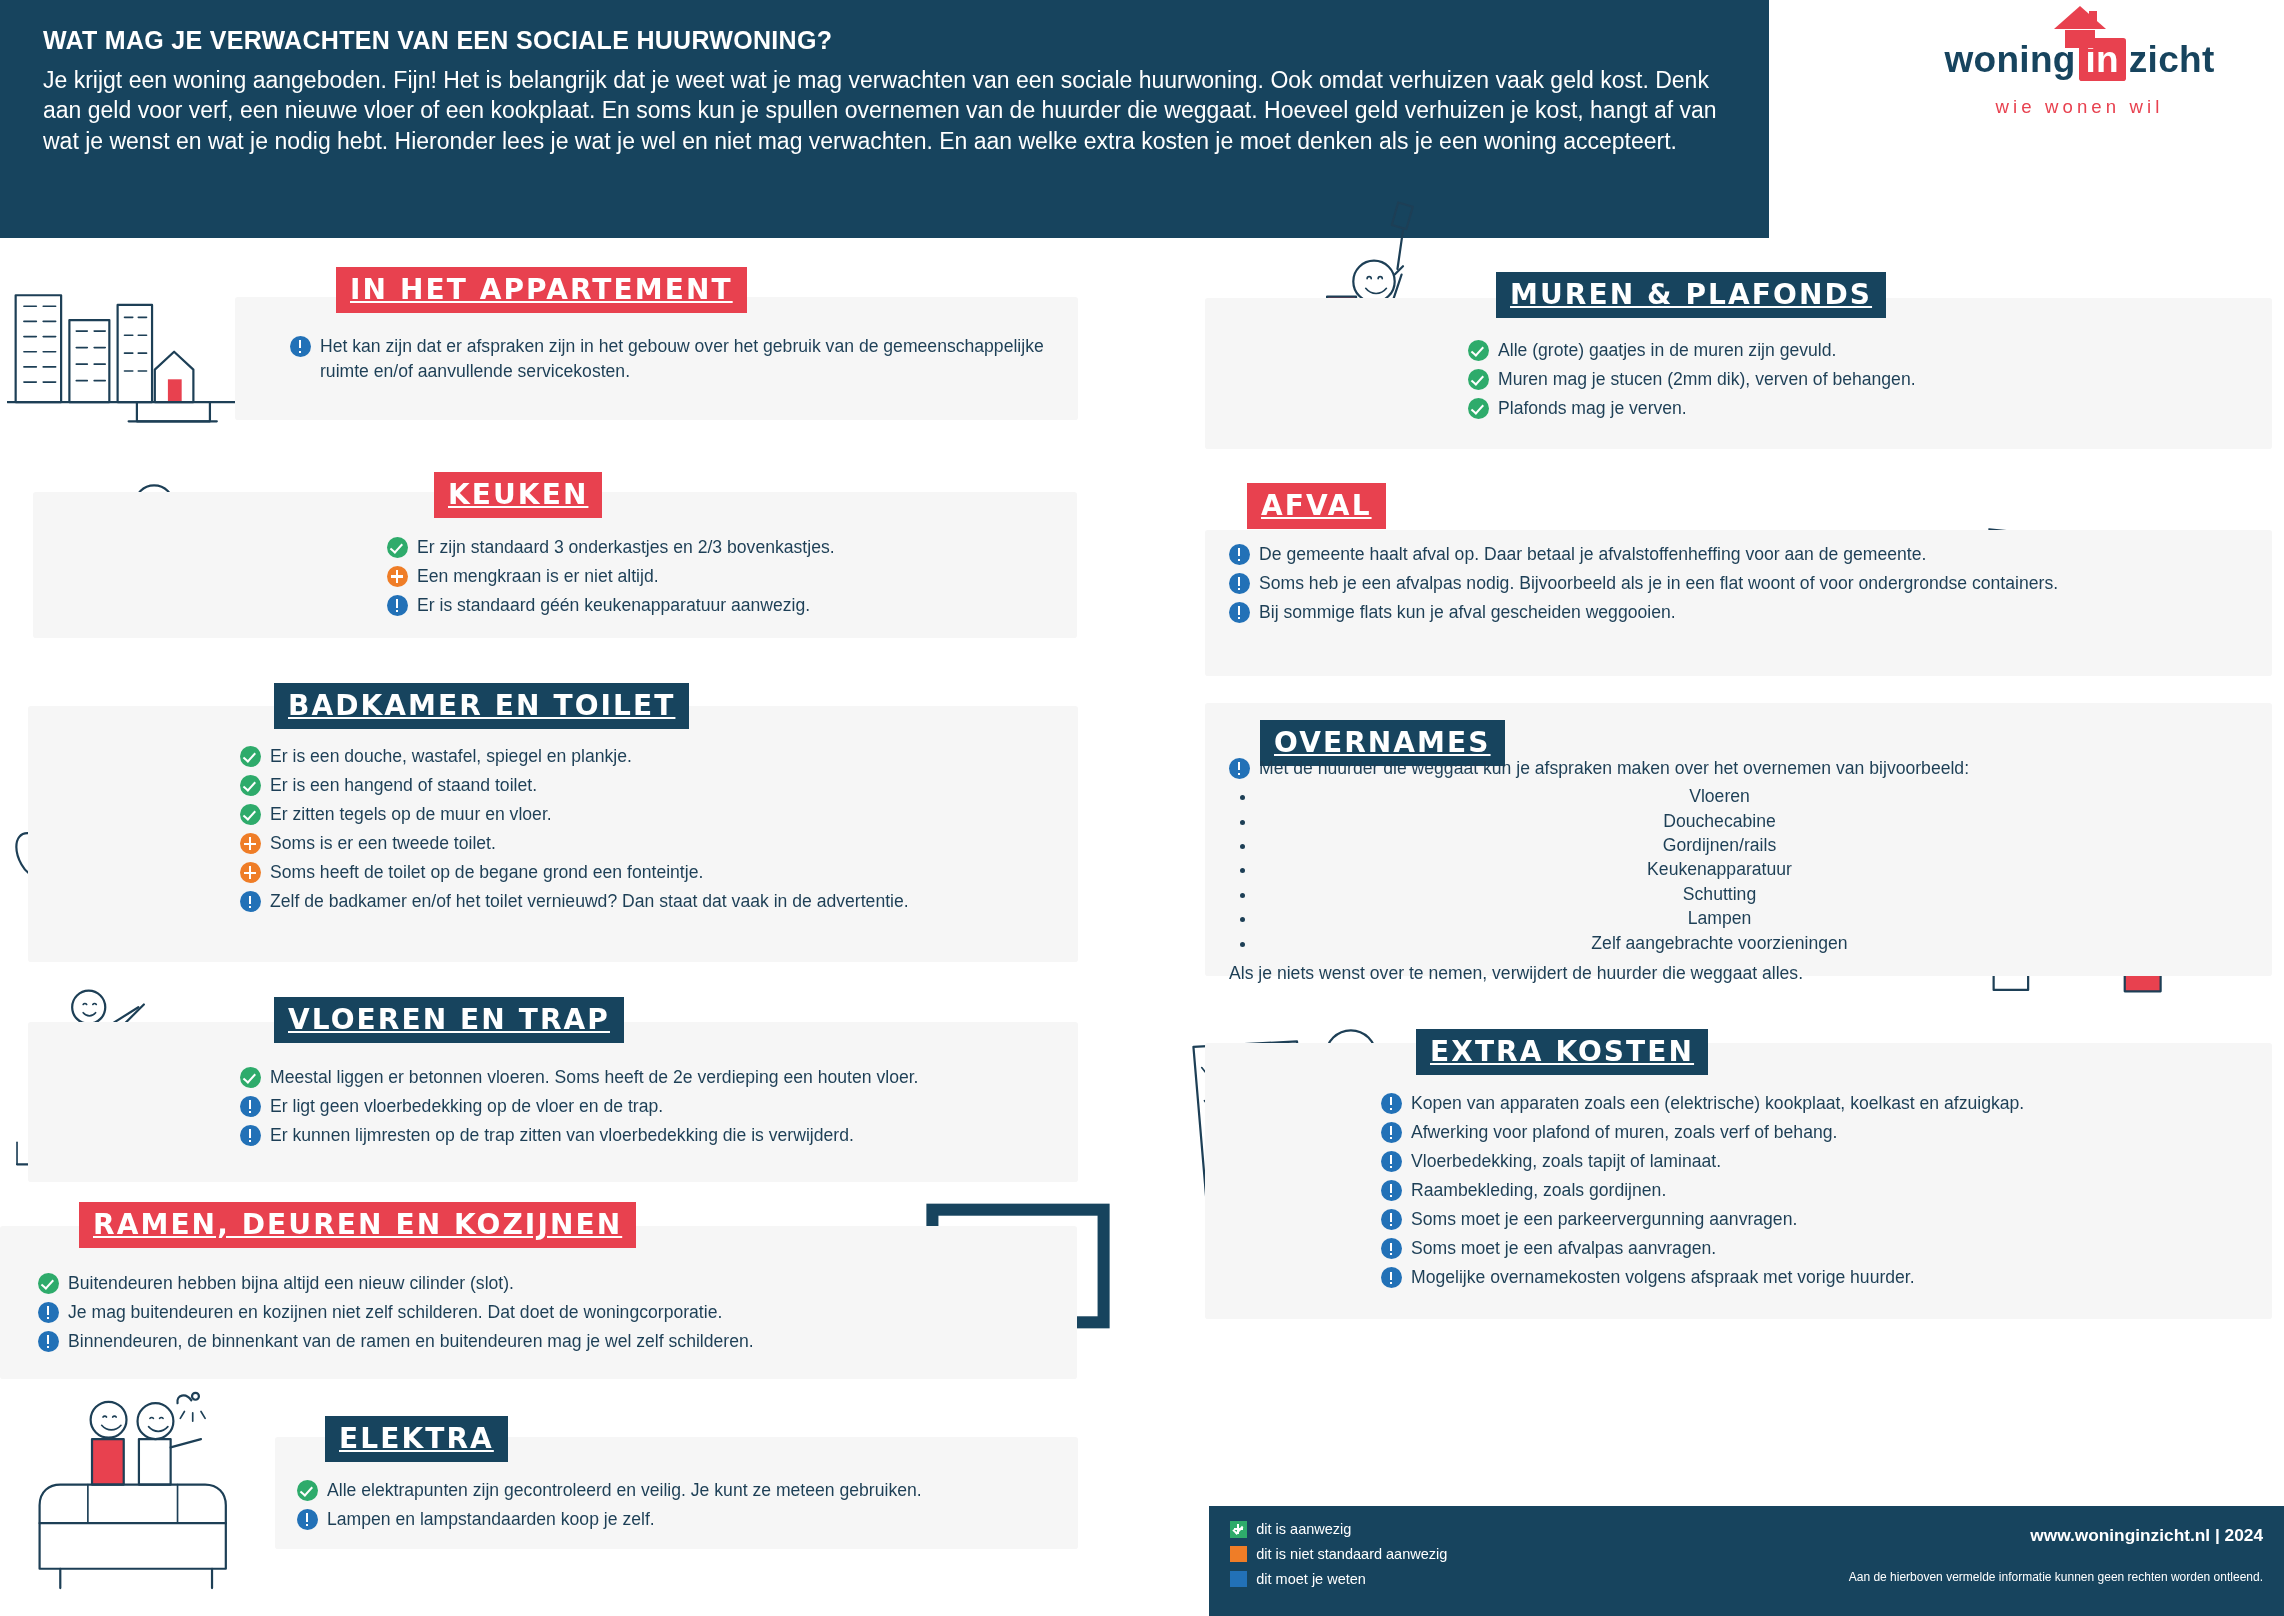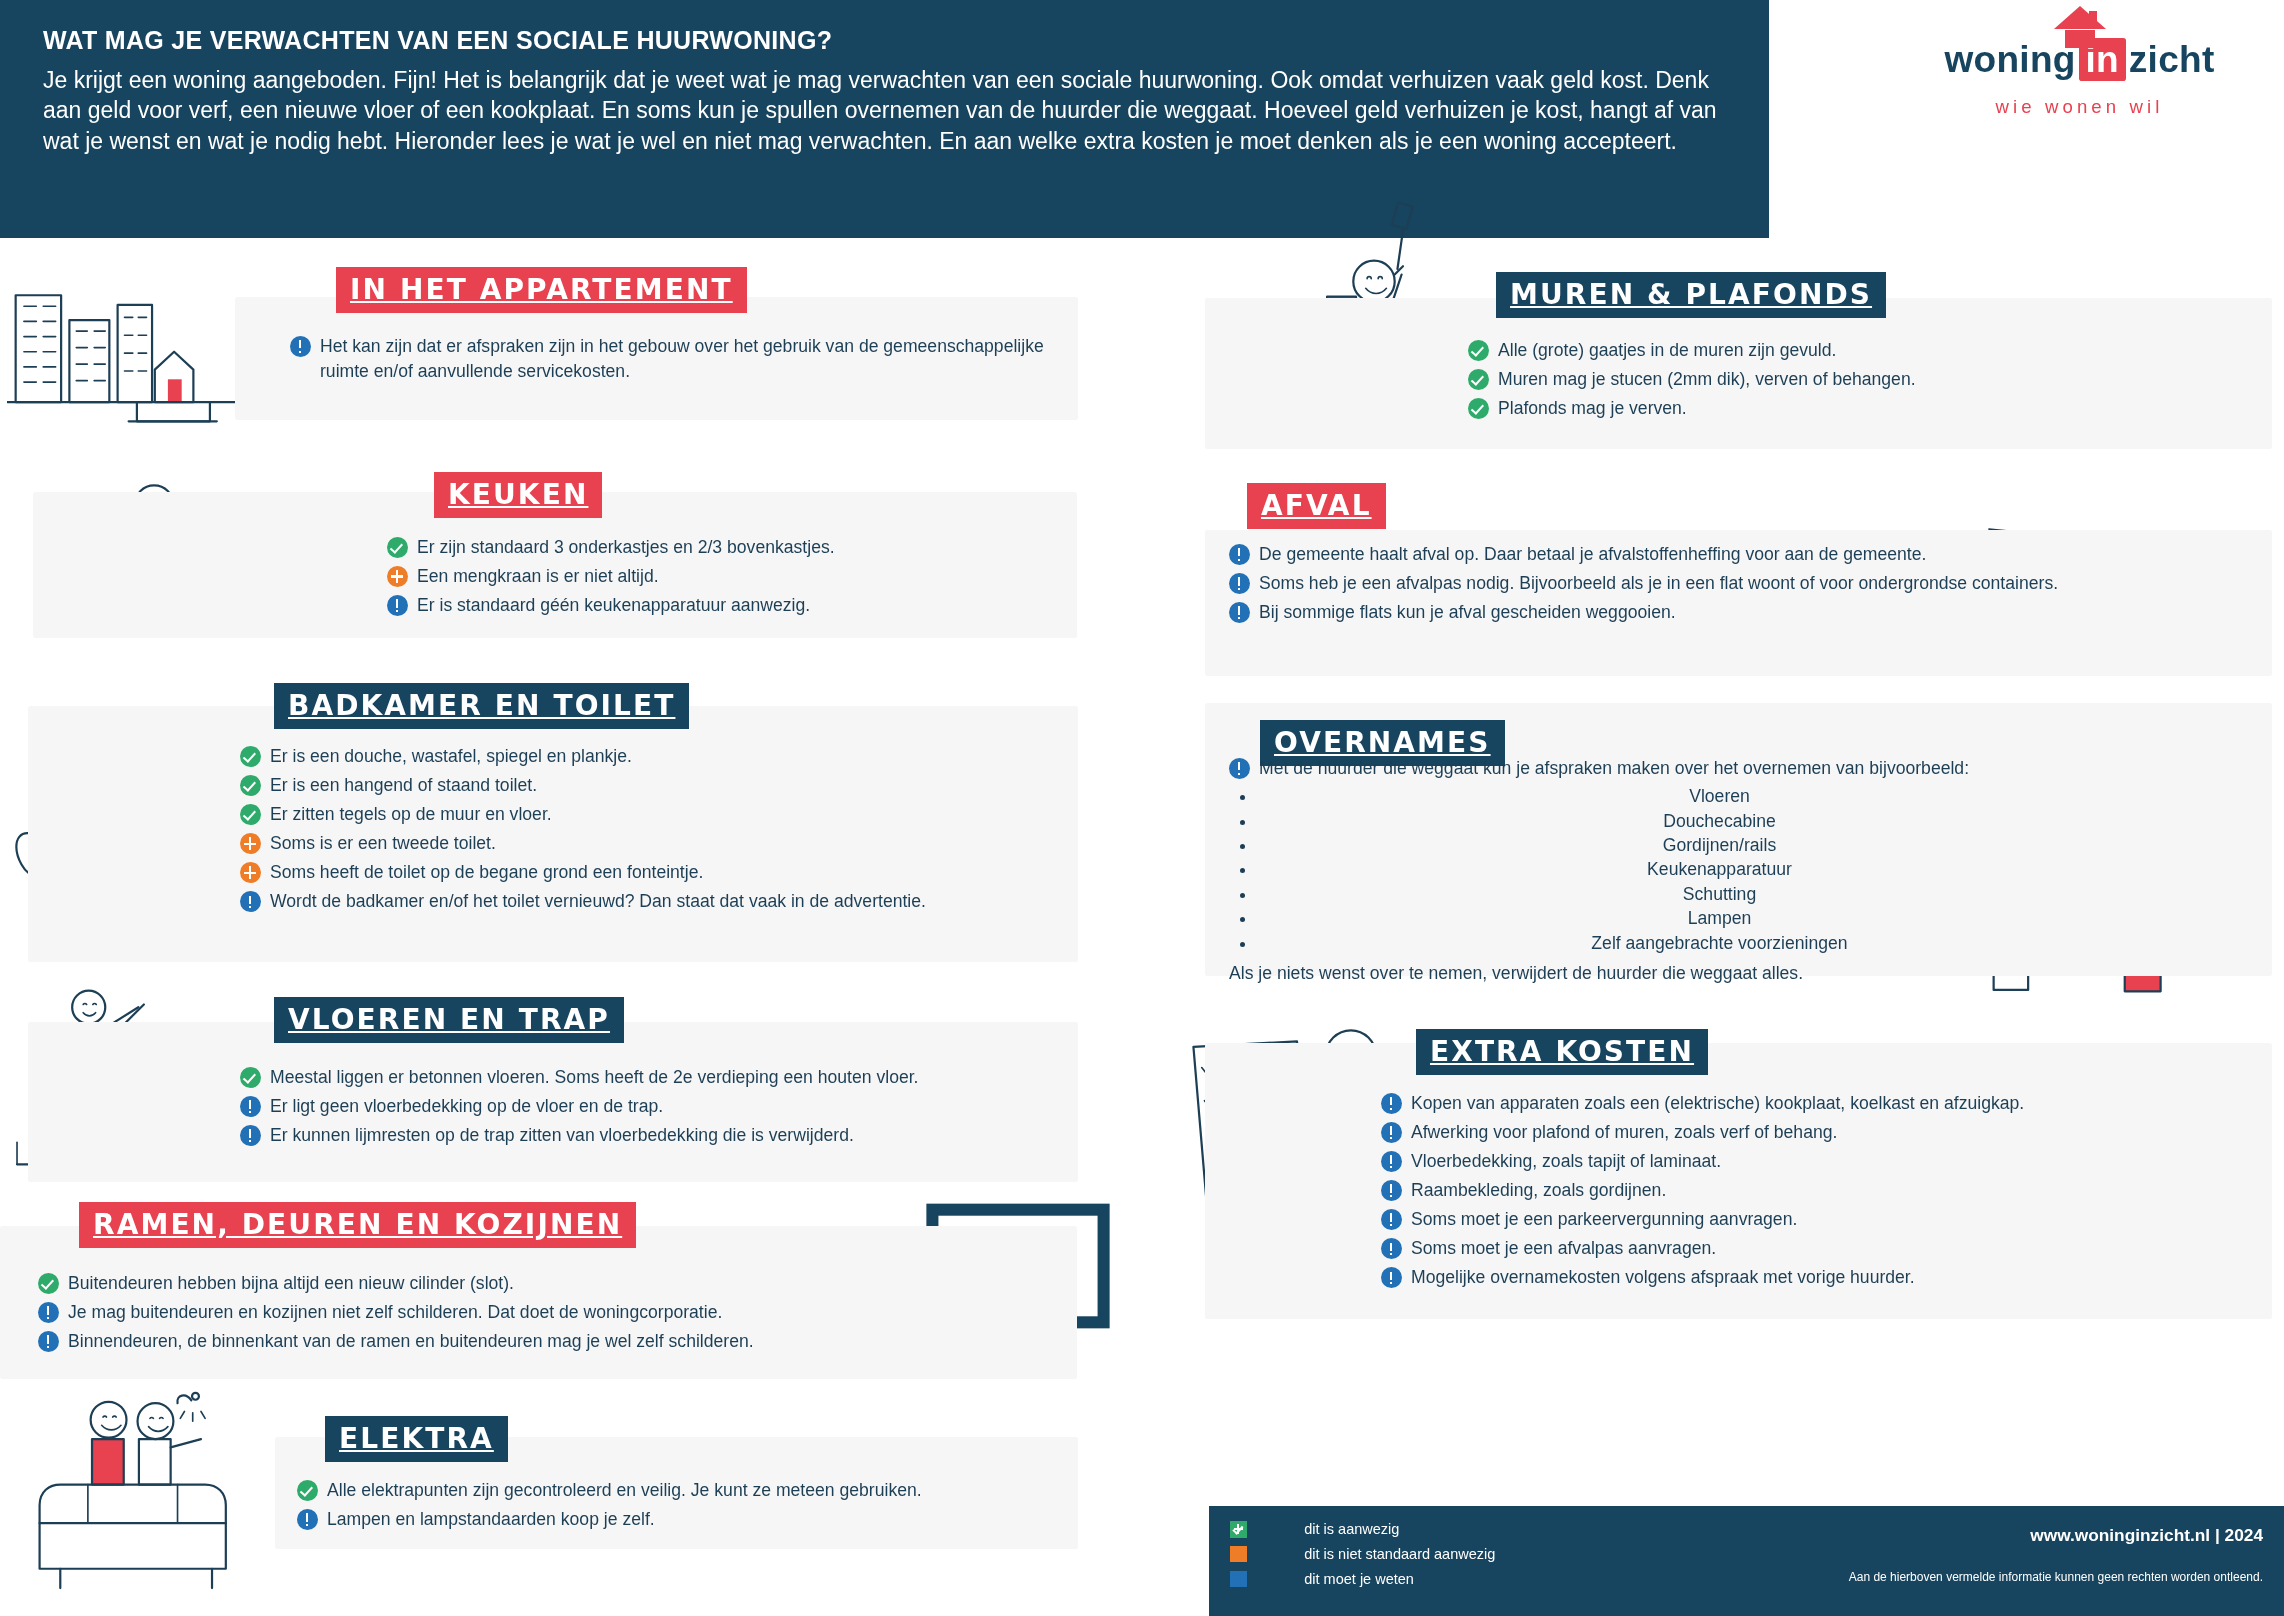--- a/index.html
+++ b/index.html
@@ -88,21 +88,21 @@
   ul.sub{
     margin:2.8px 0 1.4px 0;padding-left:28px;font-size:17.6px;line-height:1.35;
   }
   ul.sub li{margin-bottom:0.7px;text-align:center;}
   .sub-note{margin-top:5.5px;font-size:17.6px;}
   
   .footer{
     position:absolute;left:1209px;top:1506px;width:1075px;height:111px;background:#17445e;color:#ffffff;
   }
   .legend{position:absolute;left:21px;top:15px;font-size:14.5px;}
-  .legend .row{display:flex;align-items:center;margin-bottom:8.3px;gap:48px;}
+  .legend .row{display:flex;align-items:center;margin-bottom:8.3px;}
   .legend .row .ic{width:16.6px;height:16.6px;margin-right:9.7px;}
   .legend .ic.check:after{left:4.8px;top:2.8px;width:4.1px;height:7.6px;border-width:0 2.1px 2.1px 0;}
   .legend .ic.plus:before{left:7.3px;top:3.5px;height:9.7px;}
   .legend .ic.plus:after{left:3.5px;top:7.3px;width:9.7px;}
   .legend .ic.info:before{left:7.3px;top:2.8px;height:7px;}
   .legend .ic.info:after{left:7.3px;top:11px;height:2.1px;}
   .foot-right{position:absolute;right:21px;top:19.3px;text-align:right;}
   .foot-url{font-size:17.3px;font-weight:bold;}
   .foot-dis{margin-top:23.5px;font-size:12px;}
   
@@ -330,21 +330,21 @@
   <div class="row">
       <span class="ic plus"></span>
       <span class="tx">Soms is er een tweede toilet.</span>
     </div>
   <div class="row">
       <span class="ic plus"></span>
       <span class="tx">Soms heeft de toilet op de begane grond een fonteintje.</span>
     </div>
   <div class="row">
       <span class="ic info"></span>
-      <span class="tx">Wordt de badkamer en/of het toilet vernieuwd? Dan staat dat vaak in de advertentie.</span>
+      <span class="tx">Zelf de badkamer en/of het toilet vernieuwd? Dan staat dat vaak in de advertentie.</span>
     </div>
 </div>
 
 <div class="card" style="left:28px;top:1022px;width:1050px;height:160px;"></div>
 <div class="title blue" style="left:274px;top:997px;">VLOEREN EN TRAP</div>
 <div class="bullets" style="left:240px;top:1065px;width:822px;">
   <div class="row">
       <span class="ic check"></span>
       <span class="tx">Meestal liggen er betonnen vloeren. Soms heeft de 2e verdieping een houten vloer.</span>
     </div>

